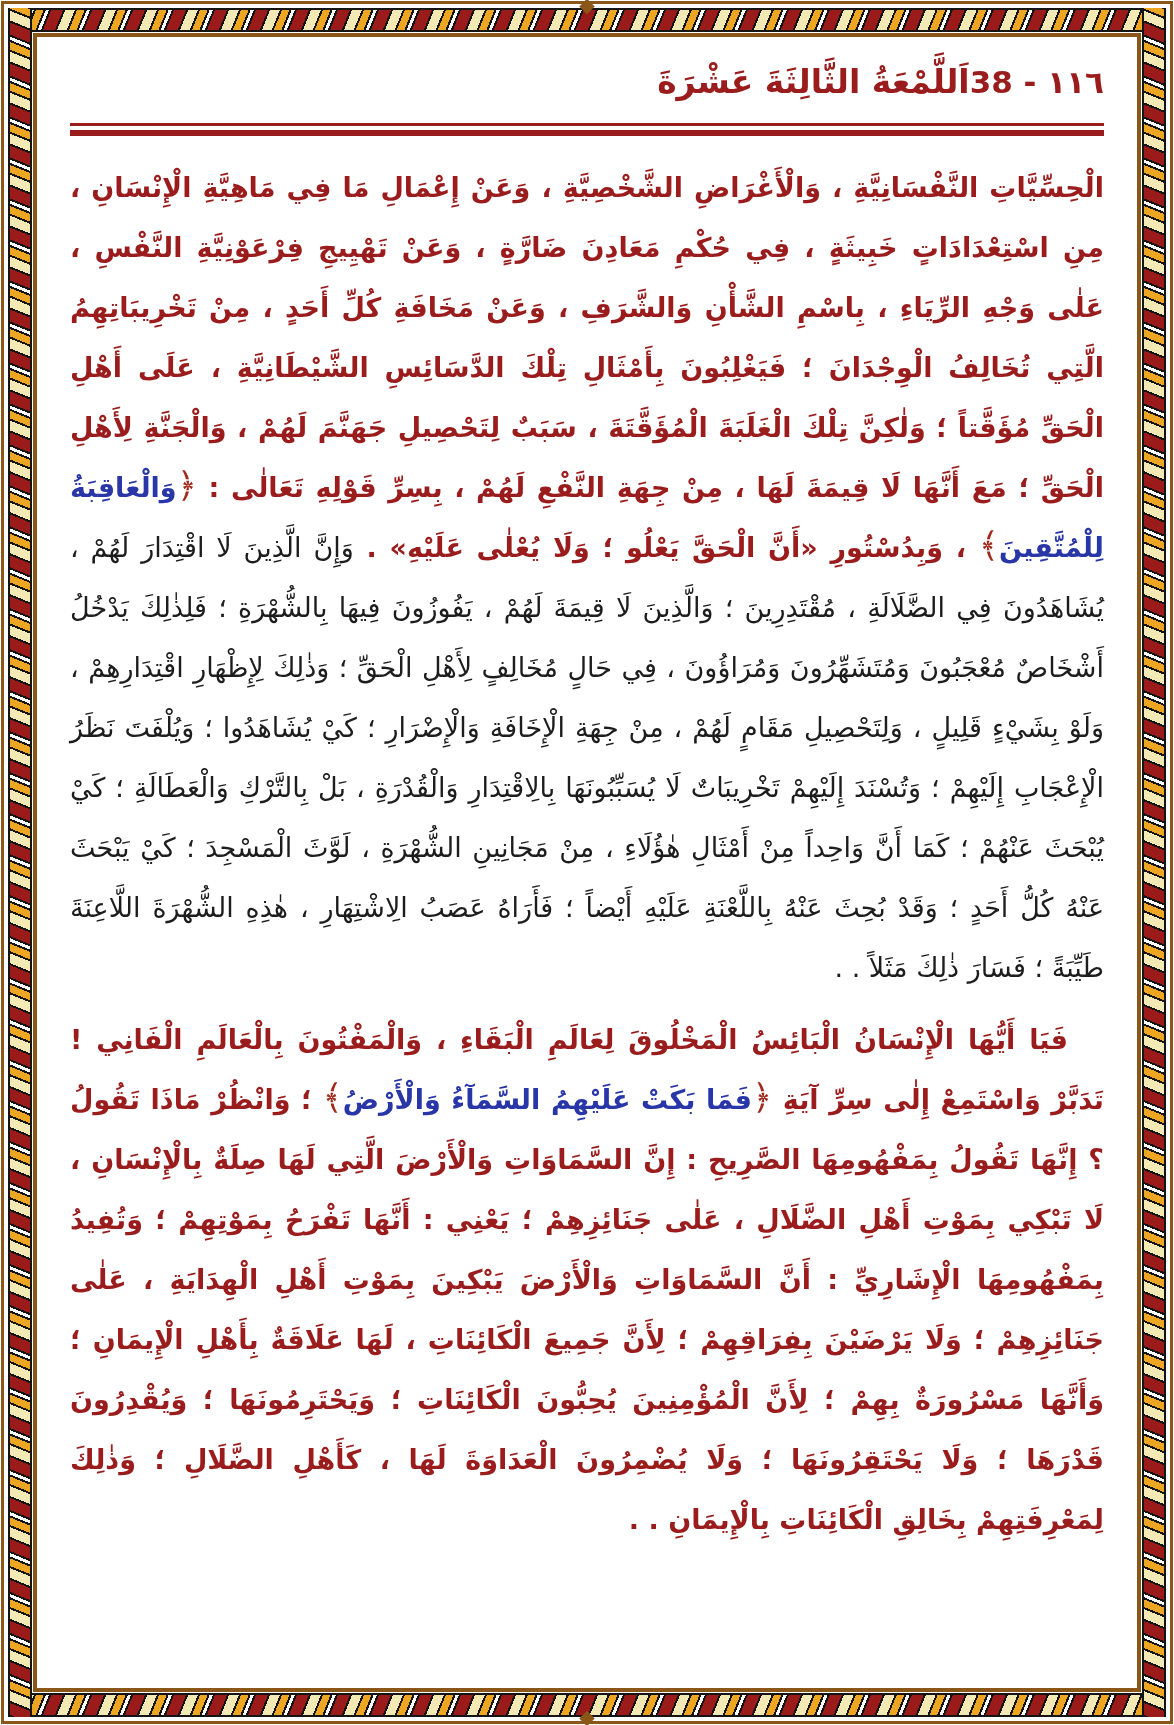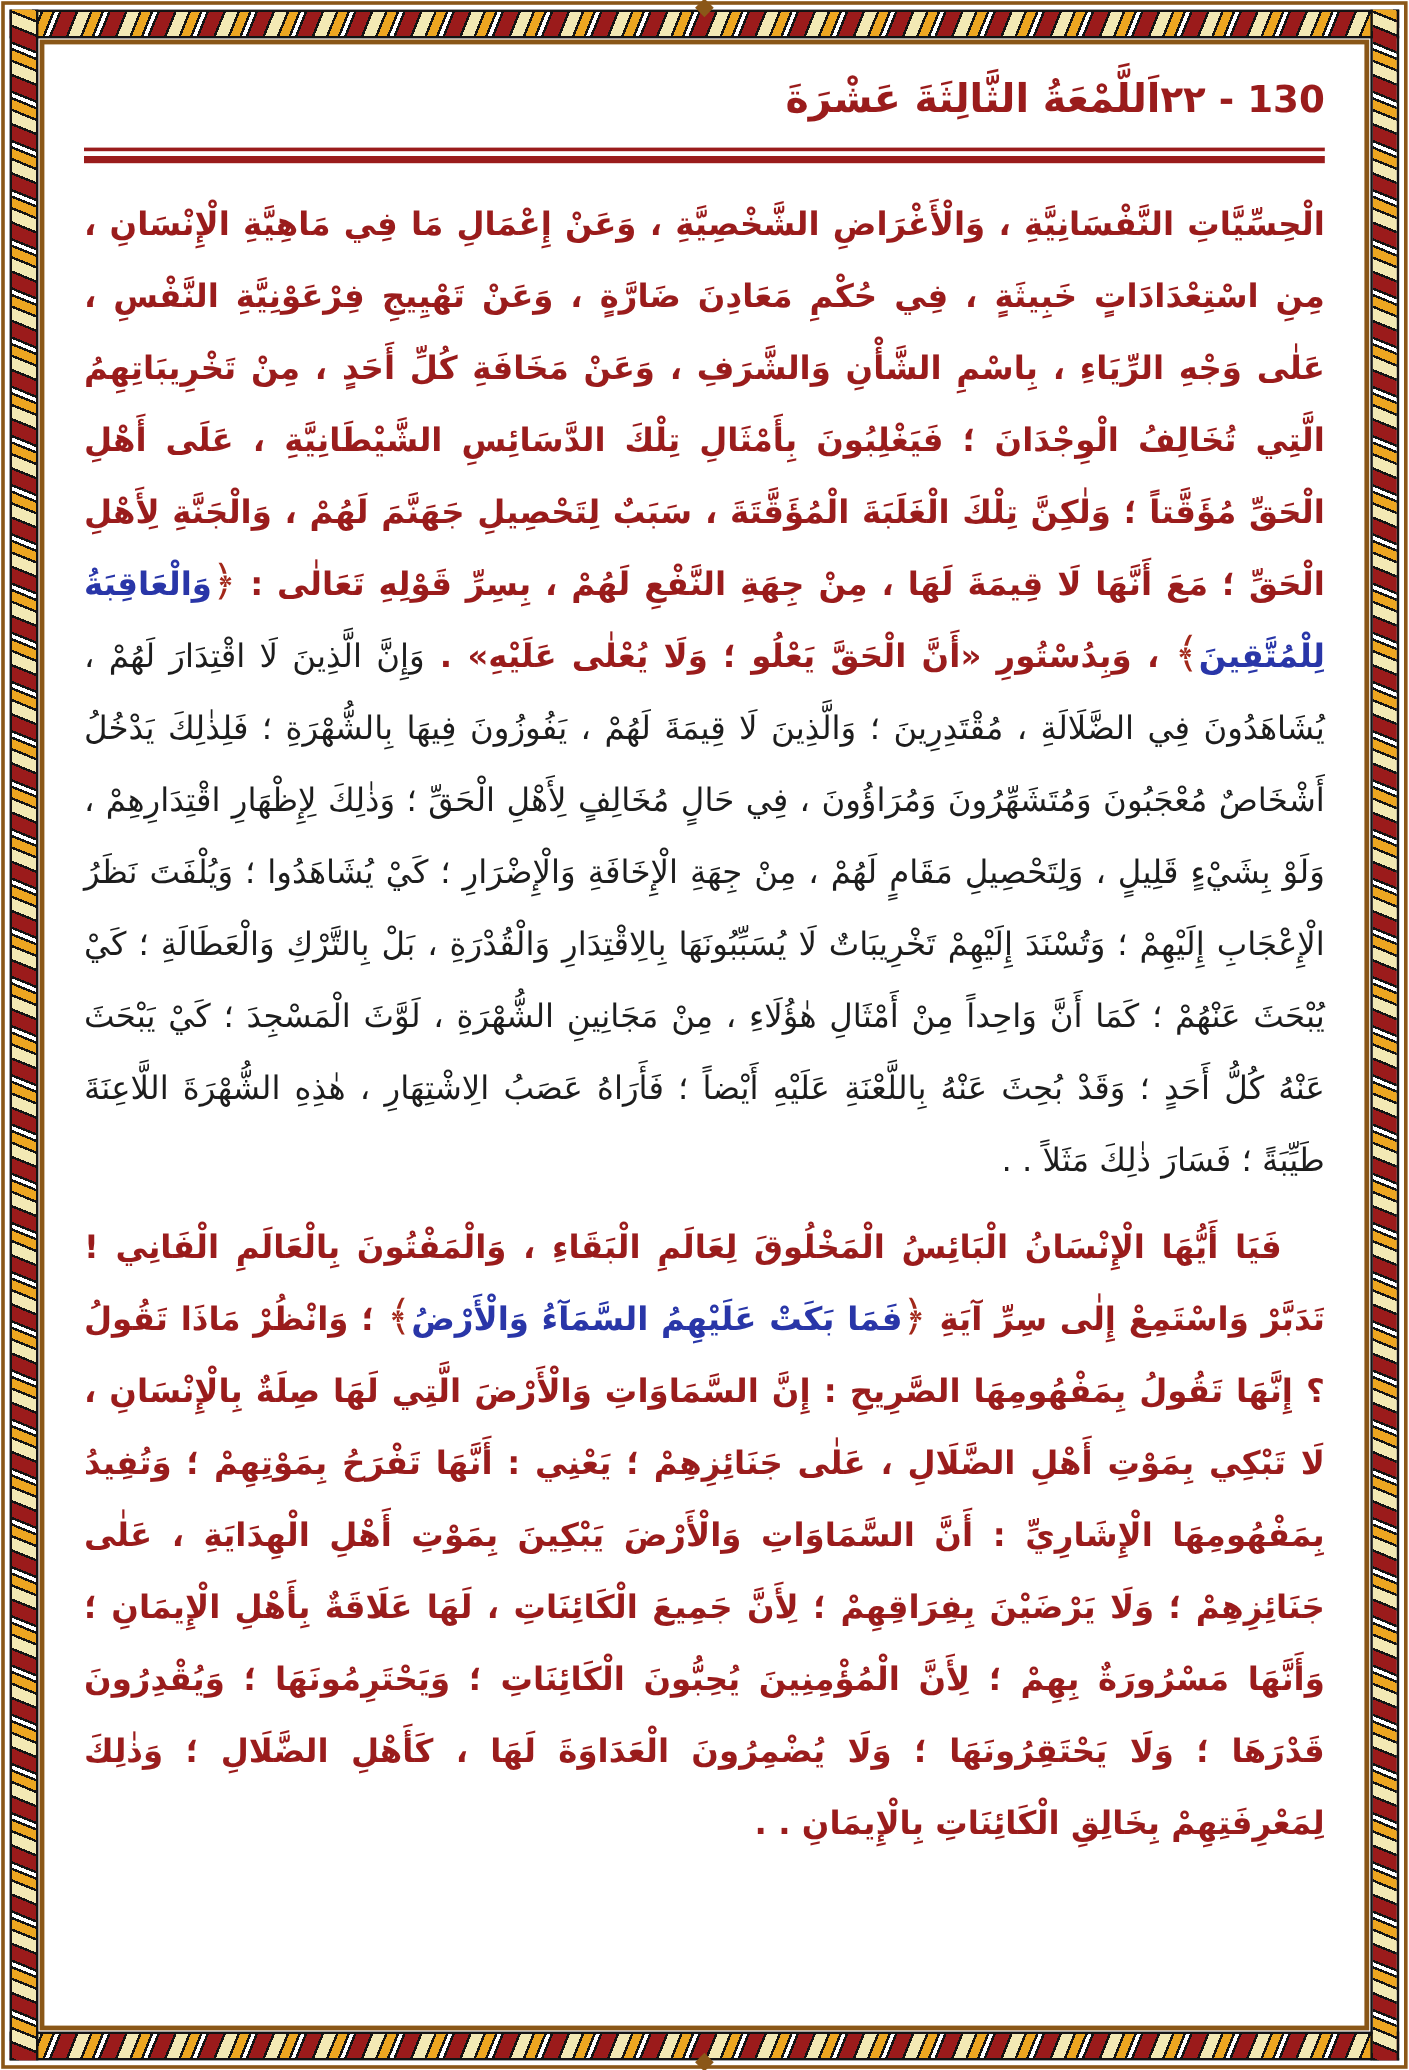--- a/index.html
+++ b/index.html
@@ -115,21 +115,21 @@
   <div class="band h bottom"></div>
   <div class="band v left"></div>
   <div class="band v right"></div>
   <div class="frame-inner"></div>
   <div class="ornament top"></div>
   <div class="ornament bottom"></div>
 
   <div class="content">
 
     <div class="header">
-      <div class="page-number">130 - ٢٢</div>
+      <div class="page-number">١١٦ - 38</div>
       <div class="doc-title">اَللَّمْعَةُ الثَّالِثَةَ عَشْرَةَ</div>
     </div>
 
     <div class="rule"></div>
 
     <div class="body-text">
         <p class="para"><span class="seg-maroon">الْحِسِّيَّاتِ النَّفْسَانِيَّةِ ، وَالْأَغْرَاضِ الشَّخْصِيَّةِ ، وَعَنْ إِعْمَالِ مَا فِي مَاهِيَّةِ الْإِنْسَانِ ، مِنِ اسْتِعْدَادَاتٍ خَبِيثَةٍ ، فِي حُكْمِ مَعَادِنَ ضَارَّةٍ ، وَعَنْ تَهْيِيجِ فِرْعَوْنِيَّةِ النَّفْسِ ، عَلٰى وَجْهِ الرِّيَاءِ ، بِاسْمِ الشَّأْنِ وَالشَّرَفِ ، وَعَنْ مَخَافَةِ كُلِّ أَحَدٍ ، مِنْ تَخْرِيبَاتِهِمُ الَّتِي تُخَالِفُ الْوِجْدَانَ ؛ فَيَغْلِبُونَ بِأَمْثَالِ تِلْكَ الدَّسَائِسِ الشَّيْطَانِيَّةِ ، عَلَى أَهْلِ الْحَقِّ مُؤَقَّتاً ؛ وَلٰكِنَّ تِلْكَ الْغَلَبَةَ الْمُؤَقَّتَةَ ، سَبَبٌ لِتَحْصِيلِ جَهَنَّمَ لَهُمْ ، وَالْجَنَّةِ لِأَهْلِ الْحَقِّ ؛ مَعَ أَنَّهَا لَا قِيمَةَ لَهَا ، مِنْ جِهَةِ النَّفْعِ لَهُمْ ، بِسِرِّ قَوْلِهِ تَعَالٰى : </span><span class="bracket">﴿</span><span class="seg-quran">وَالْعَاقِبَةُ لِلْمُتَّقِينَ</span><span class="bracket">﴾</span><span class="seg-maroon"> ، وَبِدُسْتُورِ «أَنَّ الْحَقَّ يَعْلُو ؛ وَلَا يُعْلٰى عَلَيْهِ» . </span><span class="seg-black">وَإِنَّ الَّذِينَ لَا اقْتِدَارَ لَهُمْ ، يُشَاهَدُونَ فِي الضَّلَالَةِ ، مُقْتَدِرِينَ ؛ وَالَّذِينَ لَا قِيمَةَ لَهُمْ ، يَفُوزُونَ فِيهَا بِالشُّهْرَةِ ؛ فَلِذٰلِكَ يَدْخُلُ أَشْخَاصٌ مُعْجَبُونَ وَمُتَشَهِّرُونَ وَمُرَاؤُونَ ، فِي حَالٍ مُخَالِفٍ لِأَهْلِ الْحَقِّ ؛ وَذٰلِكَ لِإِظْهَارِ اقْتِدَارِهِمْ ، وَلَوْ بِشَيْءٍ قَلِيلٍ ، وَلِتَحْصِيلِ مَقَامٍ لَهُمْ ، مِنْ جِهَةِ الْإِخَافَةِ وَالْإِضْرَارِ ؛ كَيْ يُشَاهَدُوا ؛ وَيُلْفَتَ نَظَرُ الْإِعْجَابِ إِلَيْهِمْ ؛ وَتُسْنَدَ إِلَيْهِمْ تَخْرِيبَاتٌ لَا يُسَبِّبُونَهَا بِالِاقْتِدَارِ وَالْقُدْرَةِ ، بَلْ بِالتَّرْكِ وَالْعَطَالَةِ ؛ كَيْ يُبْحَثَ عَنْهُمْ ؛ كَمَا أَنَّ وَاحِداً مِنْ أَمْثَالِ هٰؤُلَاءِ ، مِنْ مَجَانِينِ الشُّهْرَةِ ، لَوَّثَ الْمَسْجِدَ ؛ كَيْ يَبْحَثَ عَنْهُ كُلُّ أَحَدٍ ؛ وَقَدْ بُحِثَ عَنْهُ بِاللَّعْنَةِ عَلَيْهِ أَيْضاً ؛ فَأَرَاهُ عَصَبُ الِاشْتِهَارِ ، هٰذِهِ الشُّهْرَةَ اللَّاعِنَةَ طَيِّبَةً ؛ فَسَارَ ذٰلِكَ مَثَلاً . .</span></p>
         <p class="para indent"><span class="seg-maroon">فَيَا أَيُّهَا الْإِنْسَانُ الْبَائِسُ الْمَخْلُوقَ لِعَالَمِ الْبَقَاءِ ، وَالْمَفْتُونَ بِالْعَالَمِ الْفَانِي ! تَدَبَّرْ وَاسْتَمِعْ إِلٰى سِرِّ آيَةِ </span><span class="bracket">﴿</span><span class="seg-quran">فَمَا بَكَتْ عَلَيْهِمُ السَّمَآءُ وَالْأَرْضُ</span><span class="bracket">﴾</span><span class="seg-maroon"> ؛ وَانْظُرْ مَاذَا تَقُولُ ؟ إِنَّهَا تَقُولُ بِمَفْهُومِهَا الصَّرِيحِ : إِنَّ السَّمَاوَاتِ وَالْأَرْضَ الَّتِي لَهَا صِلَةٌ بِالْإِنْسَانِ ، لَا تَبْكِي بِمَوْتِ أَهْلِ الضَّلَالِ ، عَلٰى جَنَائِزِهِمْ ؛ يَعْنِي : أَنَّهَا تَفْرَحُ بِمَوْتِهِمْ ؛ وَتُفِيدُ بِمَفْهُومِهَا الْإِشَارِيِّ : أَنَّ السَّمَاوَاتِ وَالْأَرْضَ يَبْكِينَ بِمَوْتِ أَهْلِ الْهِدَايَةِ ، عَلٰى جَنَائِزِهِمْ ؛ وَلَا يَرْضَيْنَ بِفِرَاقِهِمْ ؛ لِأَنَّ جَمِيعَ الْكَائِنَاتِ ، لَهَا عَلَاقَةٌ بِأَهْلِ الْإِيمَانِ ؛ وَأَنَّهَا مَسْرُورَةٌ بِهِمْ ؛ لِأَنَّ الْمُؤْمِنِينَ يُحِبُّونَ الْكَائِنَاتِ ؛ وَيَحْتَرِمُونَهَا ؛ وَيُقْدِرُونَ قَدْرَهَا ؛ وَلَا يَحْتَقِرُونَهَا ؛ وَلَا يُضْمِرُونَ الْعَدَاوَةَ لَهَا ، كَأَهْلِ الضَّلَالِ ؛ وَذٰلِكَ لِمَعْرِفَتِهِمْ بِخَالِقِ الْكَائِنَاتِ بِالْإِيمَانِ . .</span></p>
       </div>
 

